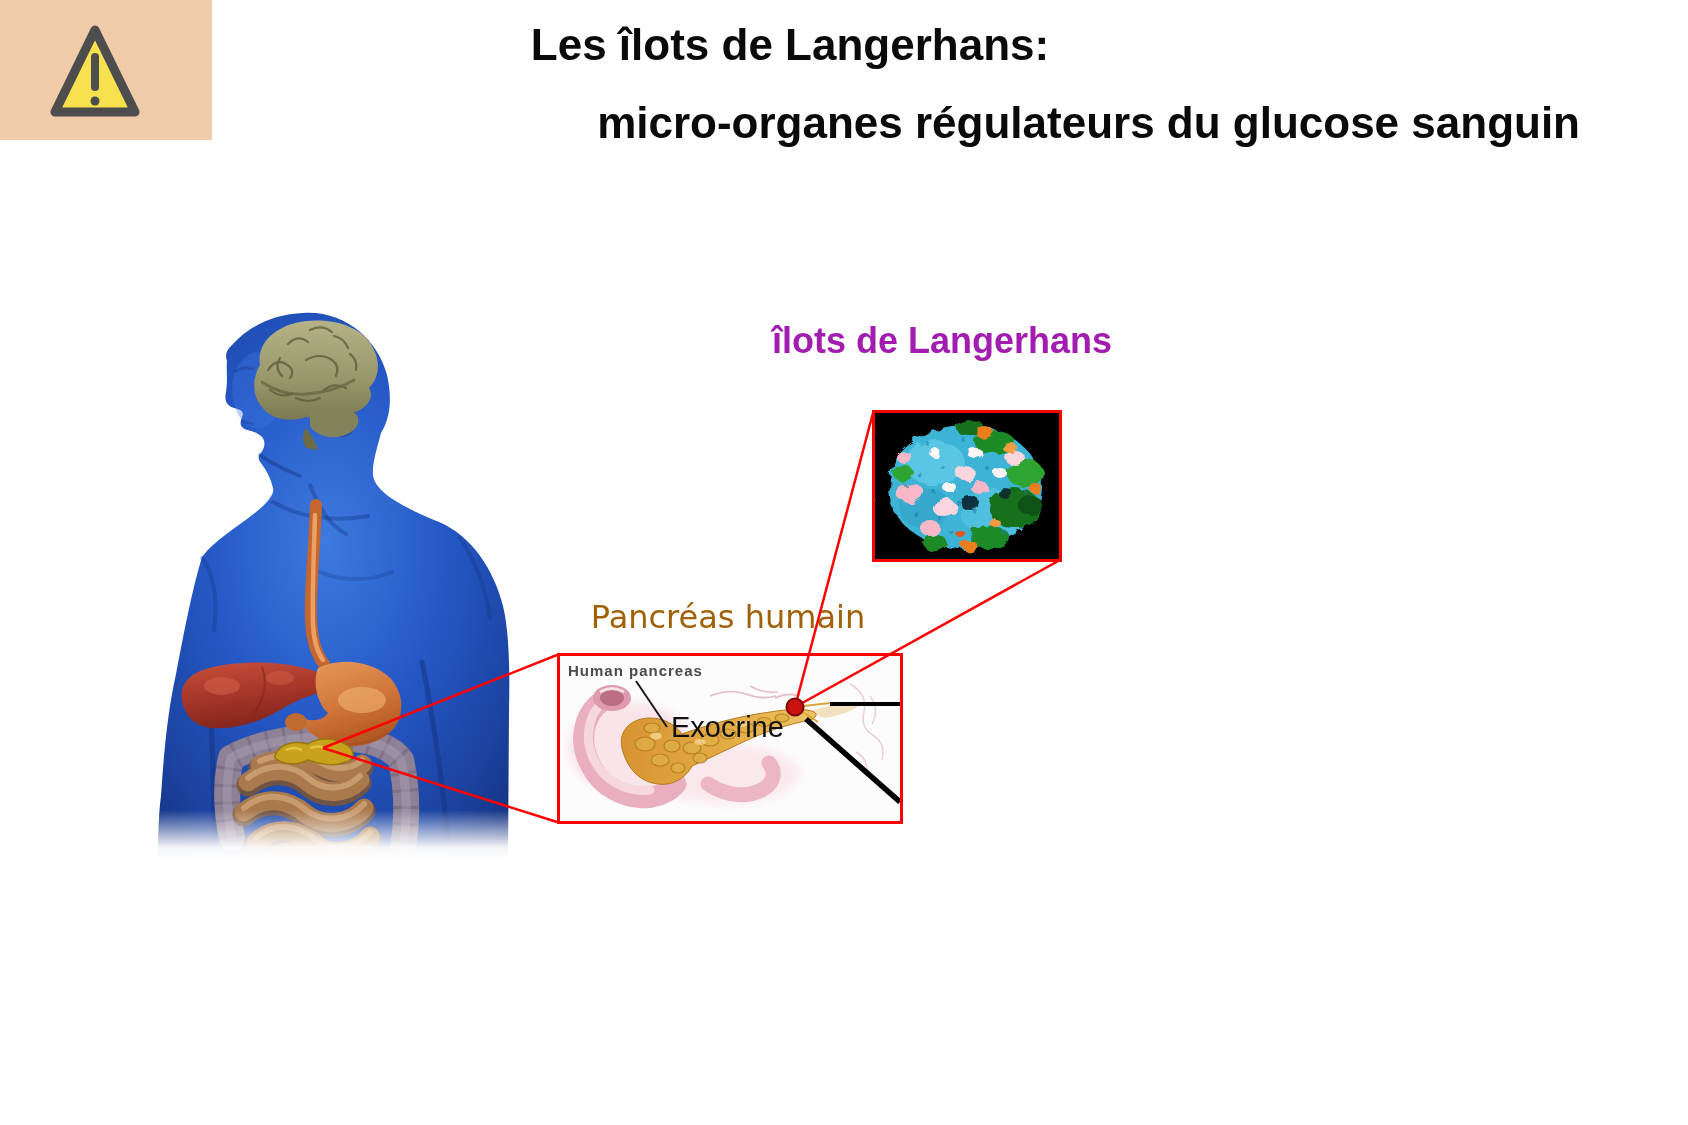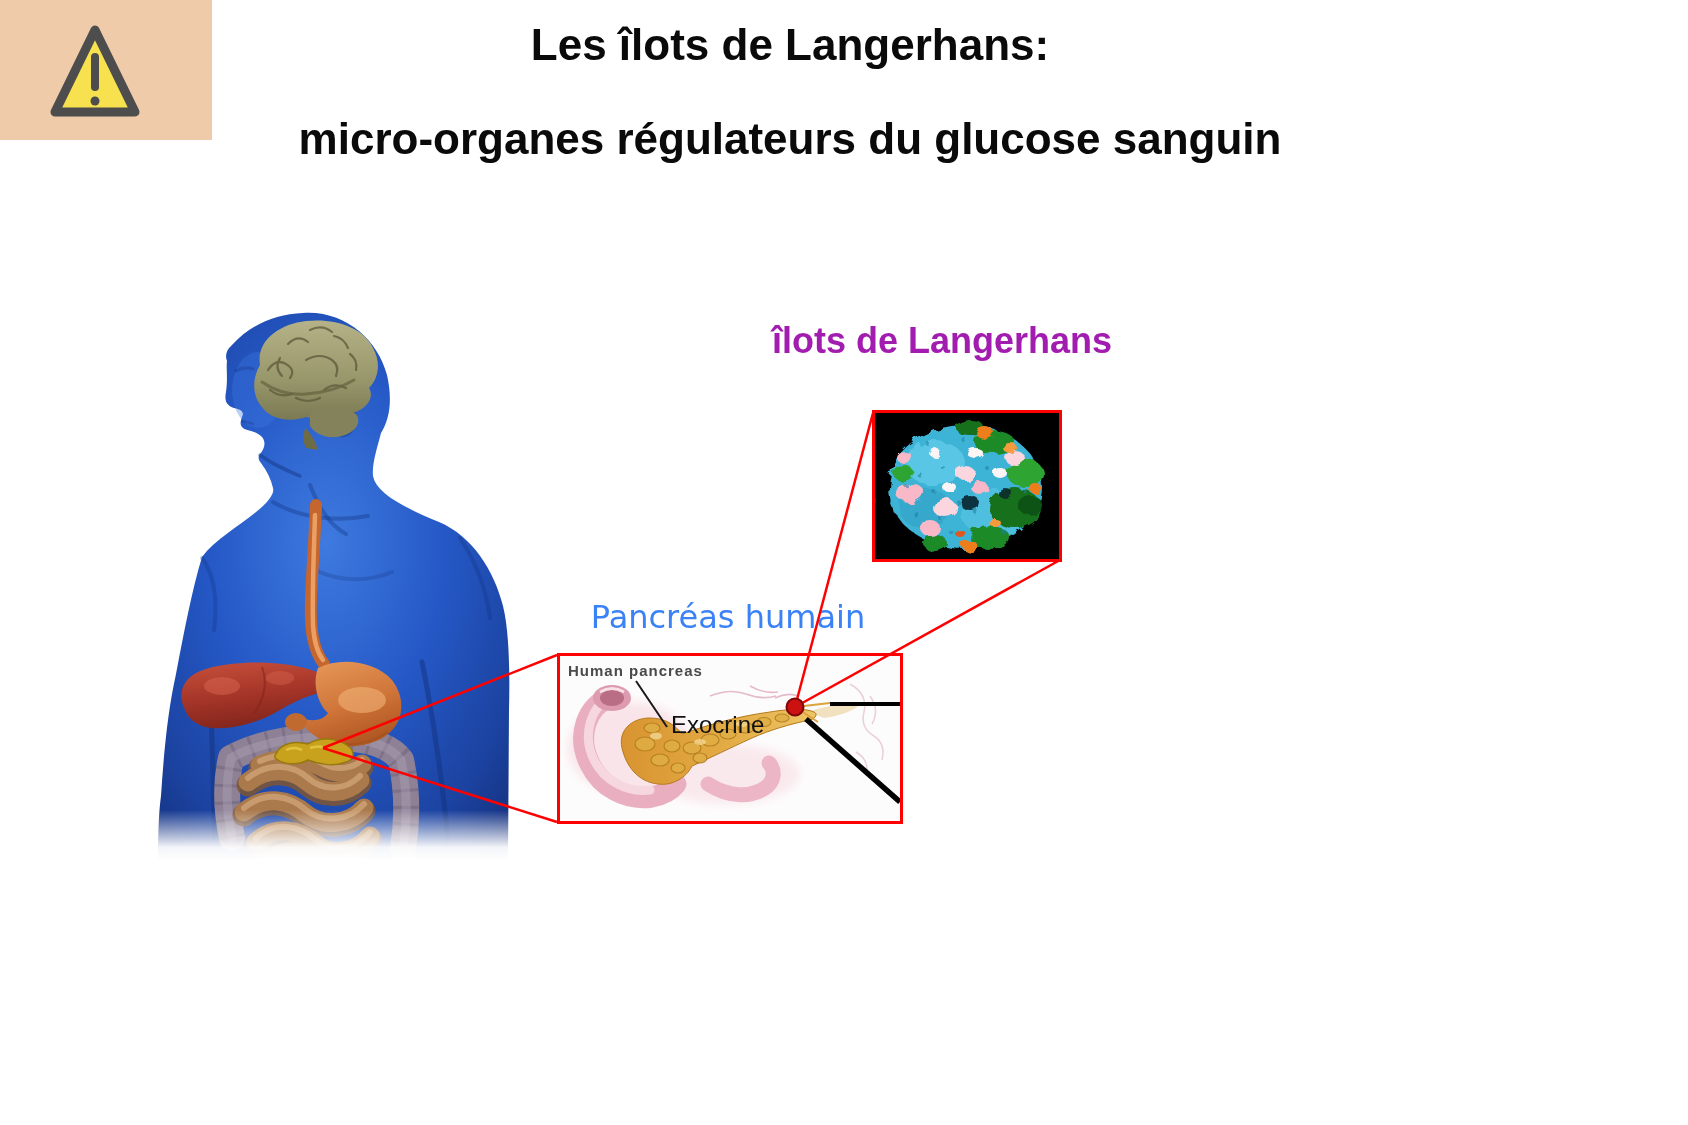--- a/index.html
+++ b/index.html
@@ -7,31 +7,31 @@
     position:relative;width:1688px;height:1125px;background:#FFFFFF;
     overflow:hidden;font-family:"Liberation Sans",sans-serif;padding-left:44px;
   }
   .abs{position:absolute;}
   #warning-tile{left:0;top:0;width:212px;height:140px;background:#EFCBA9;}
   .title-line{
     left:0;width:1580px;text-align:center;color:#0A0A0A;
     font-weight:bold;font-size:44px;line-height:1.05;letter-spacing:0px;
   }
   #title-line1{top:22px;}
-  #title-line2{top:116px;}
+  #title-line2{top:100px;text-align:right;}
   #islets-label{
     left:742px;top:320px;width:400px;text-align:center;
     color:#a21caf;font-weight:bold;font-size:36px;
   }
   #pancreas-label{
     left:558px;top:598px;width:340px;text-align:center;
-    color:#3b82f6;font-size:32px;font-family:"DejaVu Sans",sans-serif;
+    color:#a16207;font-size:32px;font-family:"DejaVu Sans",sans-serif;
   }
   #exocrine-label{
-    left:671px;top:711px;color:#111111;font-size:24px;z-index:30;
+    left:671px;top:711px;color:#111111;font-size:29px;z-index:30;
   }
   #human-pancreas-caption{
     left:568px;top:662px;color:#4A4A4A;font-size:15px;font-weight:bold;
     letter-spacing:1px;z-index:30;
   }
   #body-figure{left:110px;top:270px;width:410px;height:590px;z-index:5;}
   #pancreas-box{
     left:557px;top:653px;width:346px;height:171px;box-sizing:border-box;
     border:3px solid #FF0000;background:#FDFCFC;z-index:10;
   }

